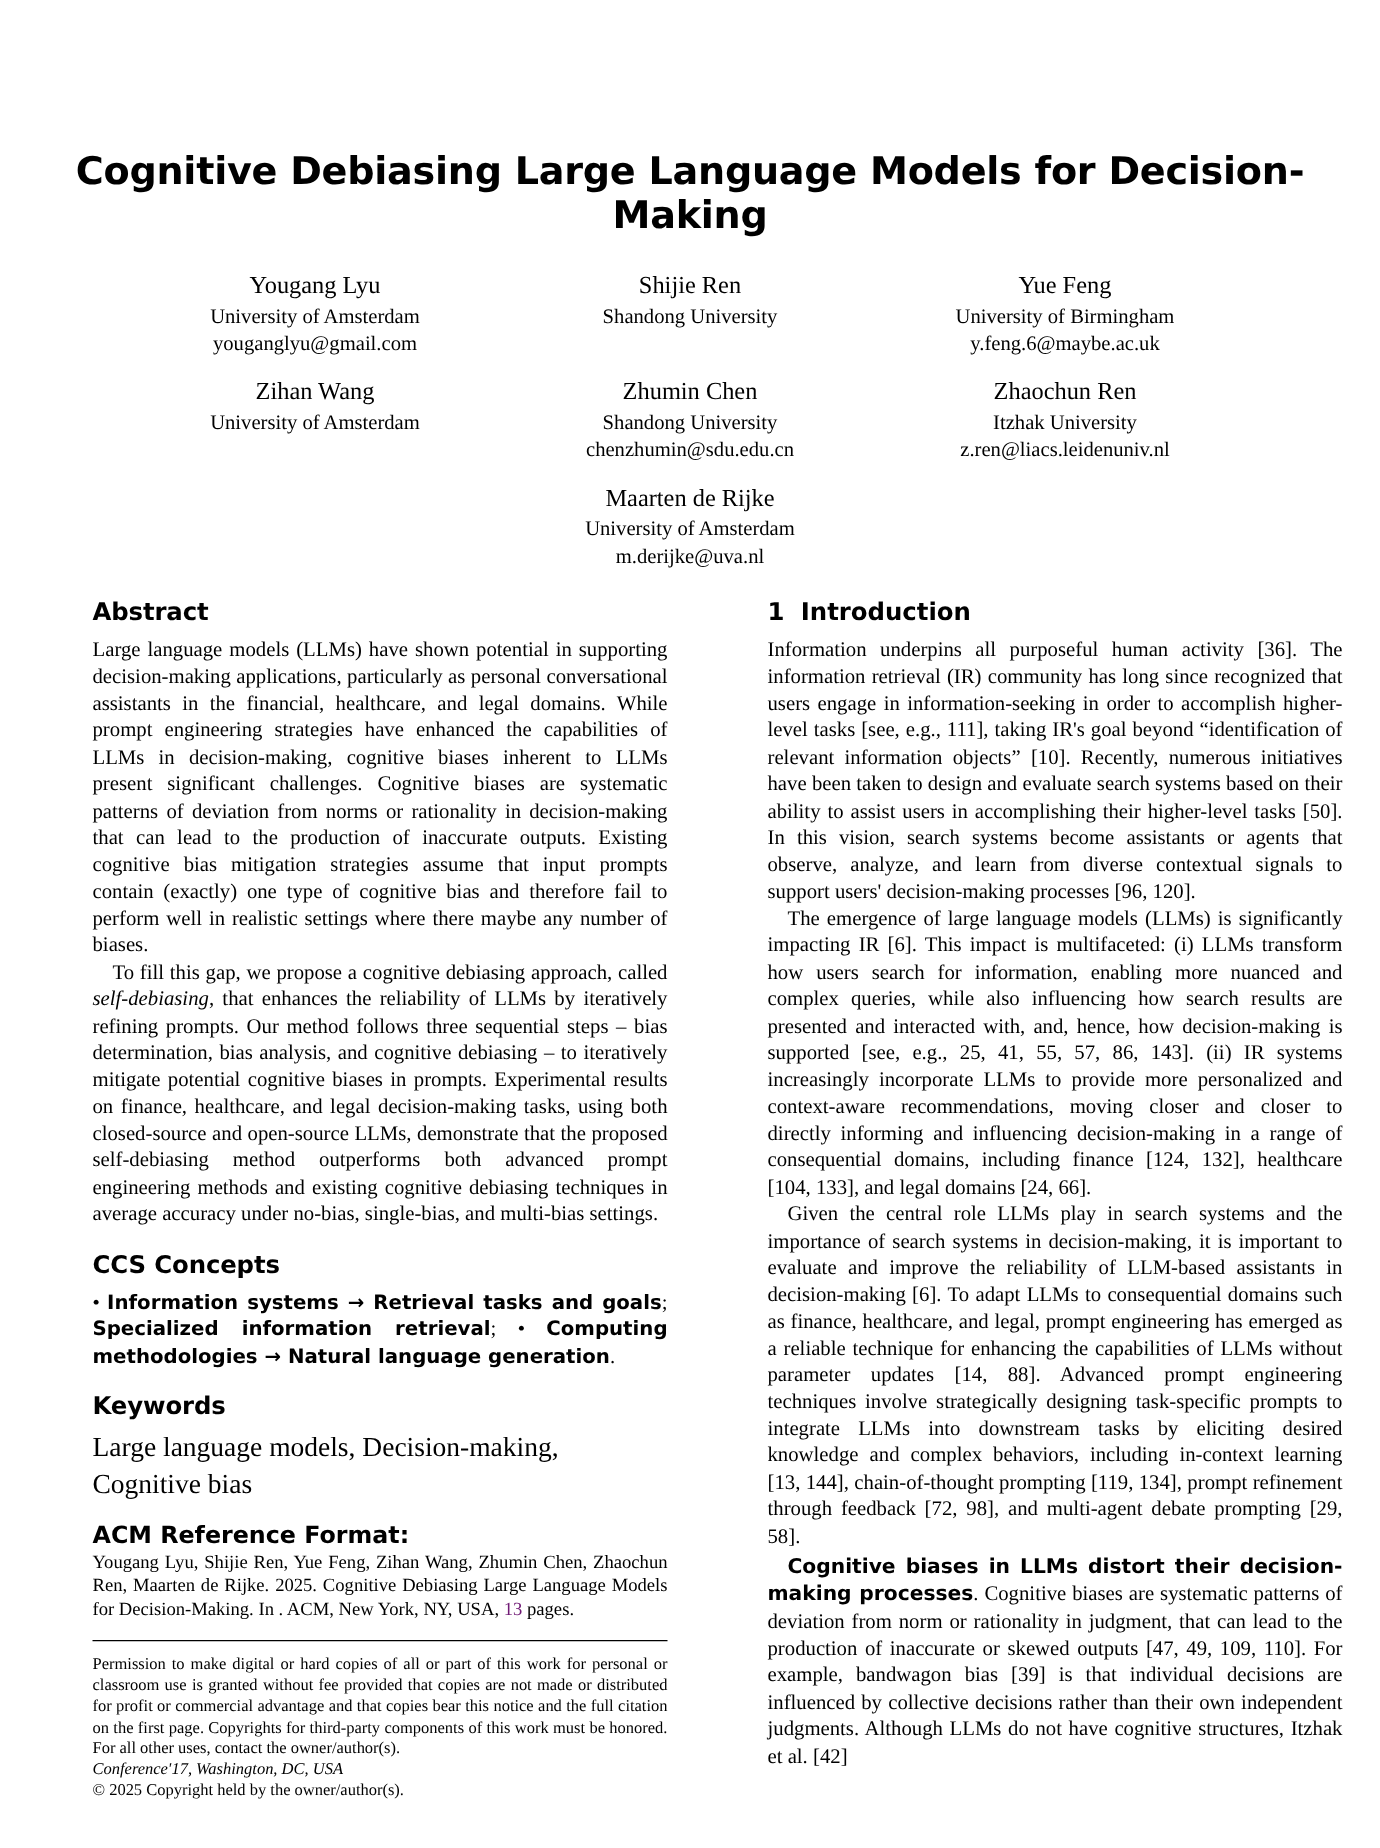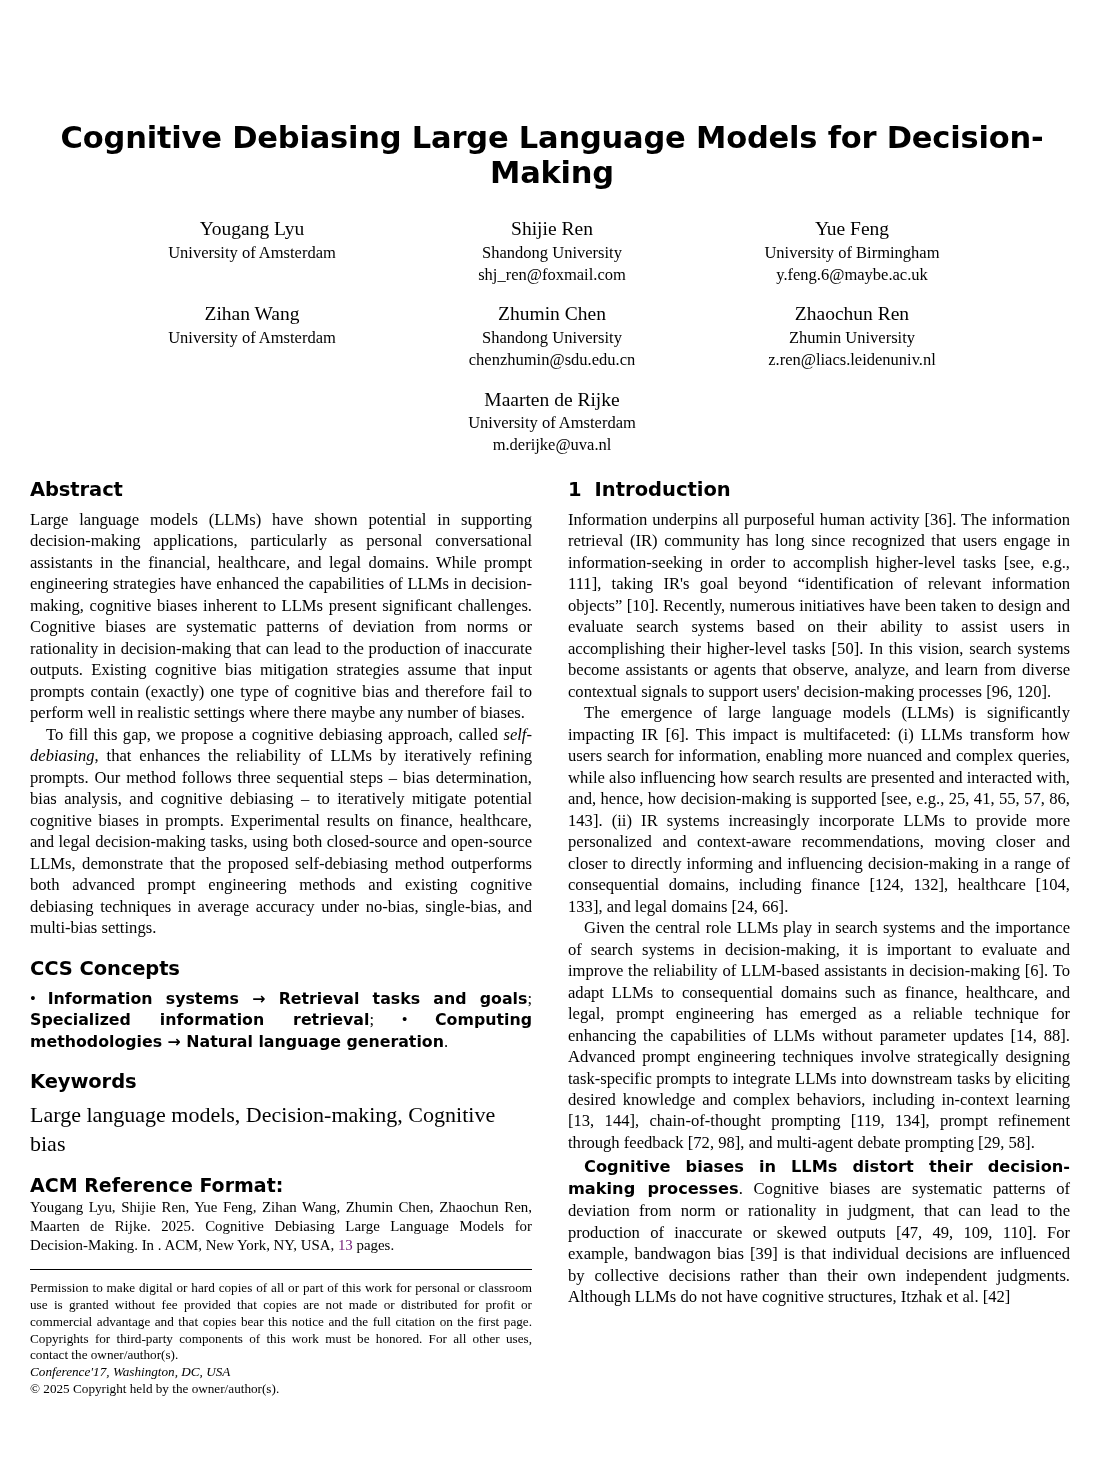--- a/index.html
+++ b/index.html
@@ -54,20 +54,21 @@
   .author .email {
     font-size: 16.5px;
   }
   .columns {
     display: flex;
     gap: 36px;
     margin-top: 22px;
   }
   .col {
     width: 502px;
+    margin-left: 44px;
   }
   h2.sec {
     font-family: "DejaVu Sans", sans-serif;
     font-weight: bold;
     font-size: 19.5px;
     margin: 0 0 8px 0;
     letter-spacing: -0.1px;
   }
   h2.sec.spaced {
     margin-top: 18px;
@@ -138,45 +139,45 @@
 
 <div class="page">
 
   <h1 class="title">Cognitive Debiasing Large Language Models for Decision-Making</h1>
 
   <div class="authors">
     <div class="author-row">
       <div class="author">
         <div class="name">Yougang Lyu</div>
         <div class="affil">University of Amsterdam</div>
+        <div class="email">youganglyu@gmail.com</div>
       </div>
       <div class="author">
         <div class="name">Shijie Ren</div>
         <div class="affil">Shandong University</div>
-        <div class="email">shj_ren@foxmail.com</div>
       </div>
       <div class="author">
         <div class="name">Yue Feng</div>
         <div class="affil">University of Birmingham</div>
         <div class="email">y.feng.6@maybe.ac.uk</div>
       </div>
     </div>
     <div class="author-row">
       <div class="author">
         <div class="name">Zihan Wang</div>
         <div class="affil">University of Amsterdam</div>
       </div>
       <div class="author">
         <div class="name">Zhumin Chen</div>
         <div class="affil">Shandong University</div>
         <div class="email">chenzhumin@sdu.edu.cn</div>
       </div>
       <div class="author">
         <div class="name">Zhaochun Ren</div>
-        <div class="affil">Zhumin University</div>
+        <div class="affil">Itzhak University</div>
         <div class="email">z.ren@liacs.leidenuniv.nl</div>
       </div>
     </div>
     <div class="author-row">
       <div class="author">
         <div class="name">Maarten de Rijke</div>
         <div class="affil">University of Amsterdam</div>
         <div class="email">m.derijke@uva.nl</div>
       </div>
     </div>

